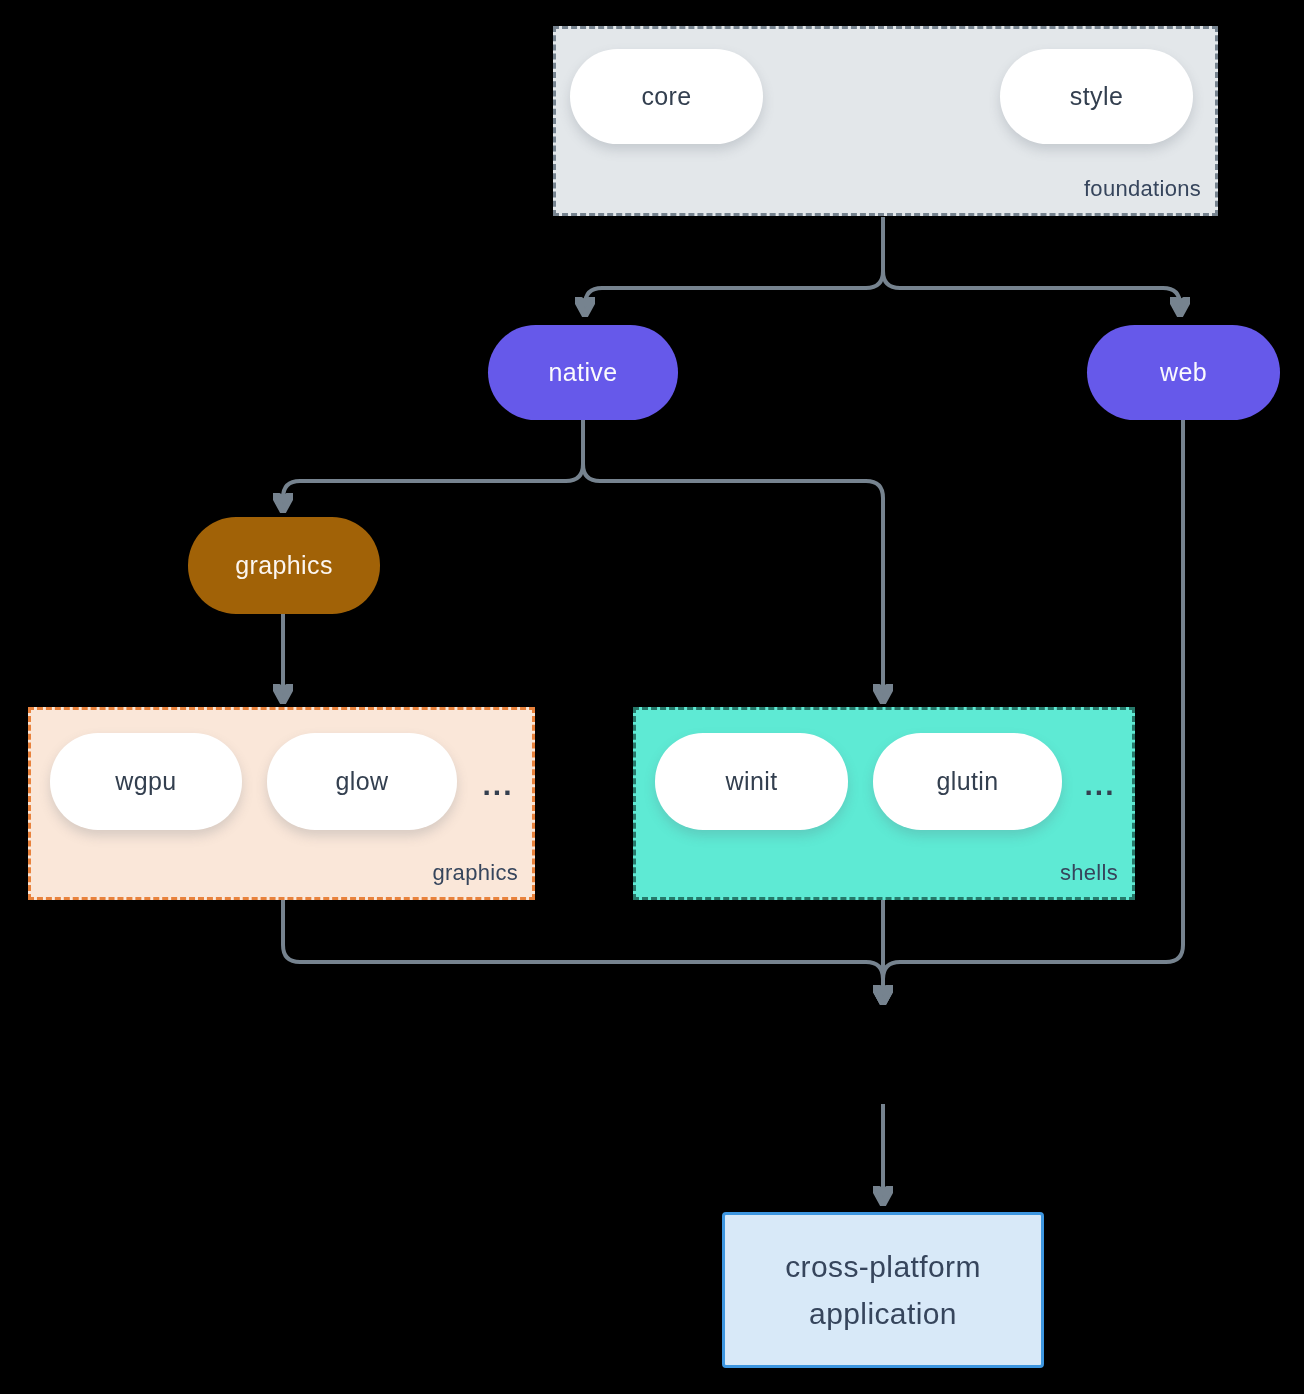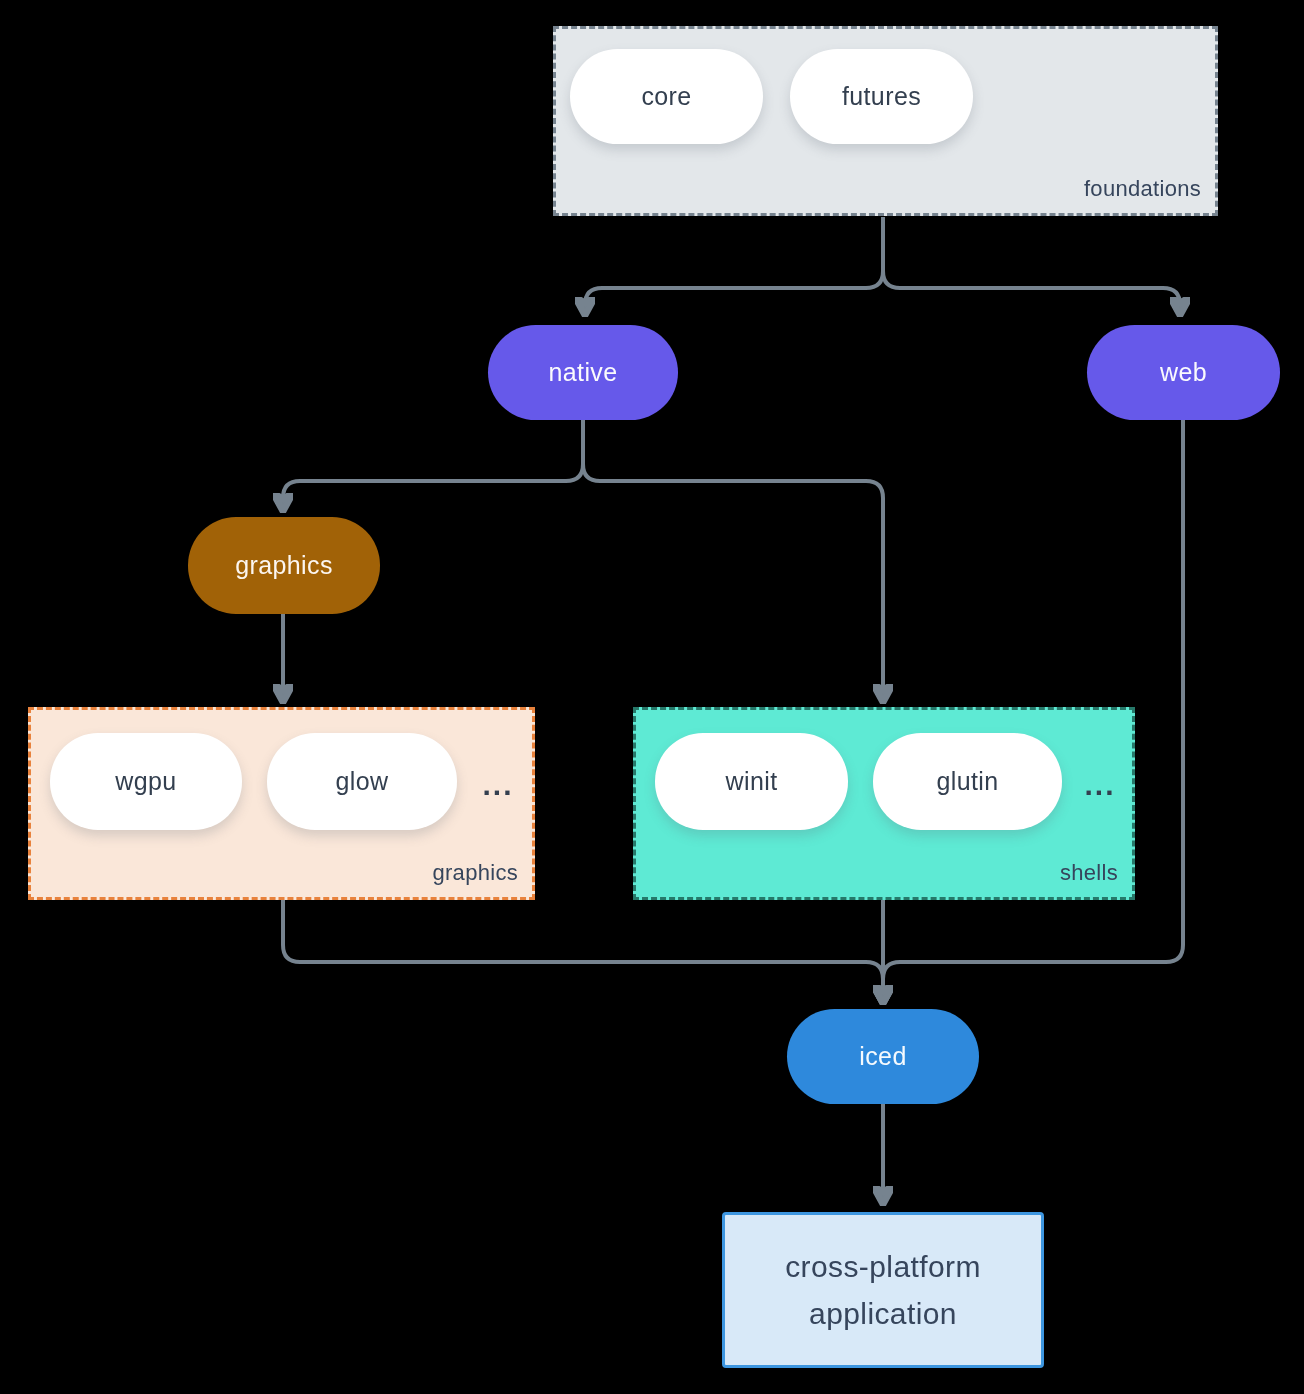--- a/index.html
+++ b/index.html
@@ -84,21 +84,21 @@
     <path d="M583,420 V464 Q583,481 600,481 H866 Q883,481 883,498 V699" marker-end="url(#arrowhead)"></path>
     <path d="M283,614 V699" marker-end="url(#arrowhead)"></path>
     <path d="M283,900 V945 Q283,962 300,962 H866 Q883,962 883,979 V1000" marker-end="url(#arrowhead)"></path>
     <path d="M883,900 V1000" marker-end="url(#arrowhead)"></path>
     <path d="M1183,420 V945 Q1183,962 1166,962 H900 Q883,962 883,979 V1000" marker-end="url(#arrowhead)"></path>
     <path d="M883,1104 V1201" marker-end="url(#arrowhead)"></path>
   </svg>
 
   <div class="group group-foundations">
     <div class="pill pill-white p-core">core</div>
-    <div class="pill pill-white p-futures">futures</div>
+    <div class="pill pill-white p-style">style</div>
     <div class="group-label">foundations</div>
   </div>
 
   <div class="pill pill-purple n-native">native</div>
   <div class="pill pill-purple n-web">web</div>
 
   <div class="pill pill-orange n-graphics">graphics</div>
 
   <div class="group group-renderers">
     <div class="pill pill-white p-wgpu">wgpu</div>
@@ -107,17 +107,16 @@
     <div class="group-label">graphics</div>
   </div>
 
   <div class="group group-shells">
     <div class="pill pill-white p-winit">winit</div>
     <div class="pill pill-white p-glutin">glutin</div>
     <div class="ellipsis e-shells">...</div>
     <div class="group-label">shells</div>
   </div>
 
-  <div class="pill pill-blue n-iced">iced</div>
 
   <div class="app-box">cross-platform application</div>
 
 </div>
 
 </body></html>

